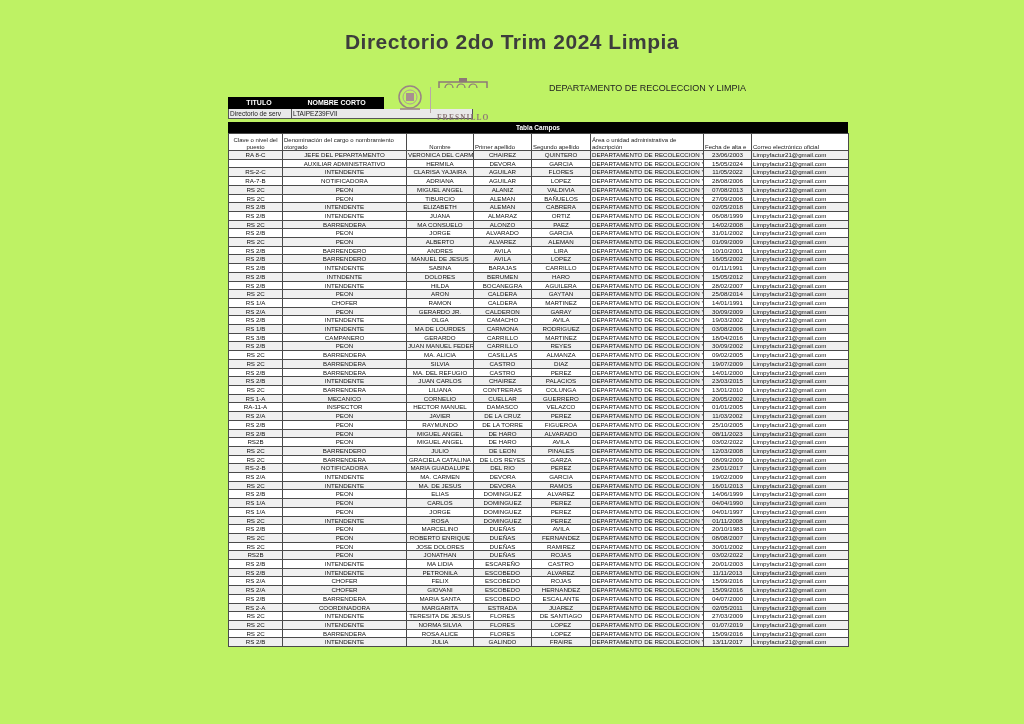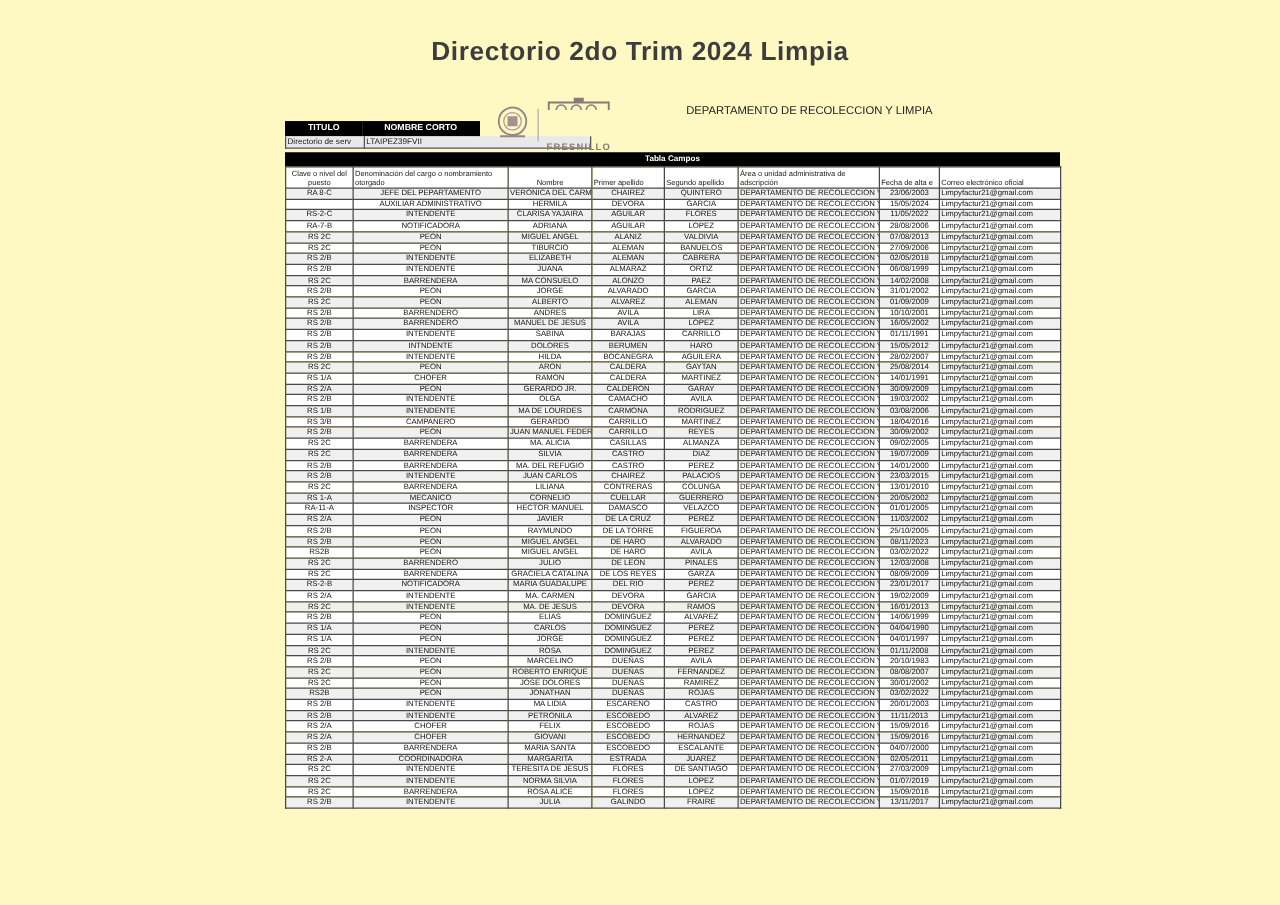--- a/index.html
+++ b/index.html
@@ -1,34 +1,34 @@
 <!DOCTYPE html>
 <html><head>
 <meta charset="utf-8">
 <style>
   html,body{margin:0;padding:0;background:#fff;}
-  #page{position:relative;width:1024px;height:724px;background:#fef9c3;overflow:hidden;
+  #page{position:relative;width:1024px;height:724px;background:#bef264;overflow:hidden;
         font-family:"Liberation Sans", sans-serif;color:#1a1a1a;}
   
   .doc-title{position:absolute;top:30px;left:0;width:1024px;text-align:center;
              font-size:21px;font-weight:bold;color:#3d3d3d;letter-spacing:.5px;}
   
   .meta{position:absolute;left:228px;top:97px;font-size:6.5px;}
   .meta-row{display:flex;}
   .meta-h{background:#000;color:#fff;font-weight:bold;text-align:center;
           border:1px solid #000;height:10px;line-height:10px;font-size:7px;}
   .meta-v{background:#e9e9e9;border:1px solid #555;border-top:none;height:9px;line-height:9px;
           padding:0 1px;white-space:nowrap;overflow:hidden;}
   .mh1{width:60px;} .mh2{width:93px;border-left:none;}
   .mv1{width:60px;} .mv2{width:178px;border-left:none;}
   
   .logo{position:absolute;left:396px;top:80px;width:120px;height:40px;display:flex;align-items:center;gap:6px;}
   .logo-divider{width:1px;height:26px;background:#b9a8a8;}
   .wordmark{display:flex;flex-direction:column;align-items:center;color:#8d7878;}
-  .wordmark-text{font-family:Liberation Sans, sans-serif;font-size:7.5px;letter-spacing:1px;font-weight:bold;margin-top:23px;}
+  .wordmark-text{font-family:Liberation Serif, serif;font-size:7.5px;letter-spacing:1px;font-weight:bold;margin-top:23px;}
   
   .dept{position:absolute;left:500px;top:82px;width:295px;text-align:center;
         font-size:9px;line-height:12px;color:#222;}
   
   .tablewrap{position:absolute;left:228px;top:122px;width:620px;}
   .caption{background:#000;color:#fff;font-size:6.5px;font-weight:bold;text-align:center;
            height:9px;line-height:9px;border:1px solid #000;}
   table{border-collapse:collapse;table-layout:fixed;width:620px;}
   th,td{border:1px solid #4a4a4a;padding:0 1px;white-space:nowrap;overflow:hidden;}
   thead th{font-size:6px;font-weight:normal;height:16px;vertical-align:bottom;

